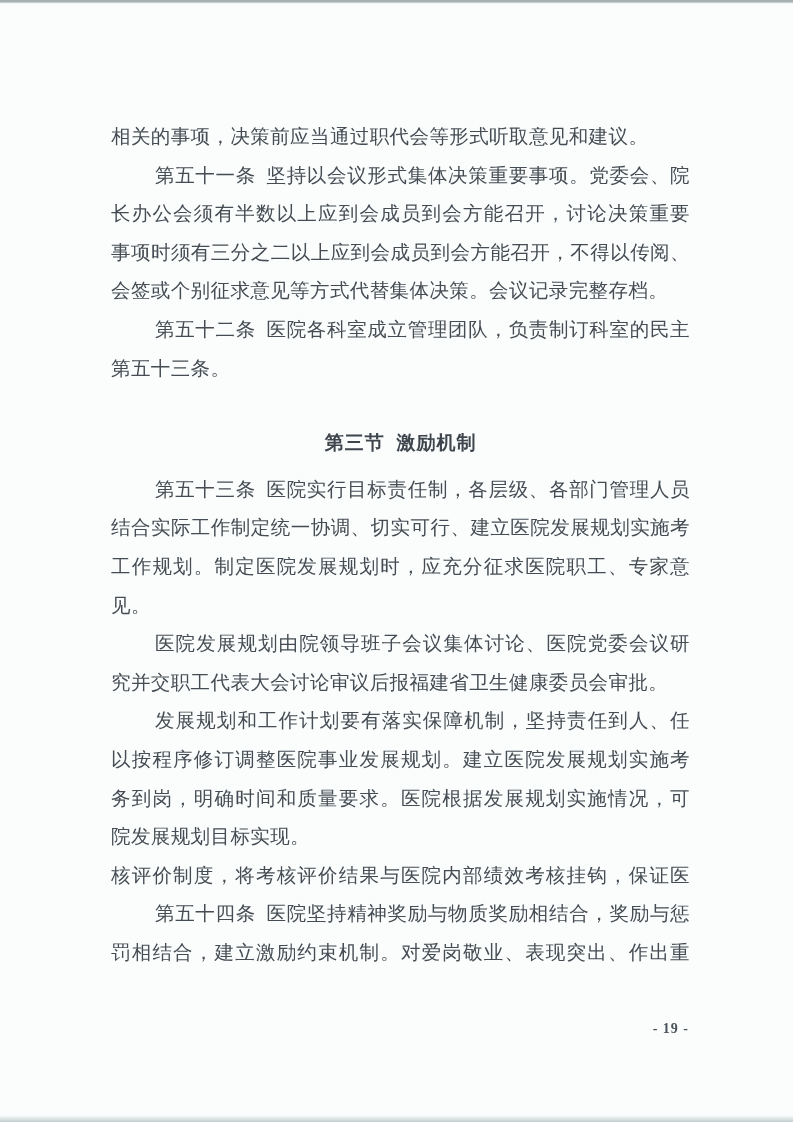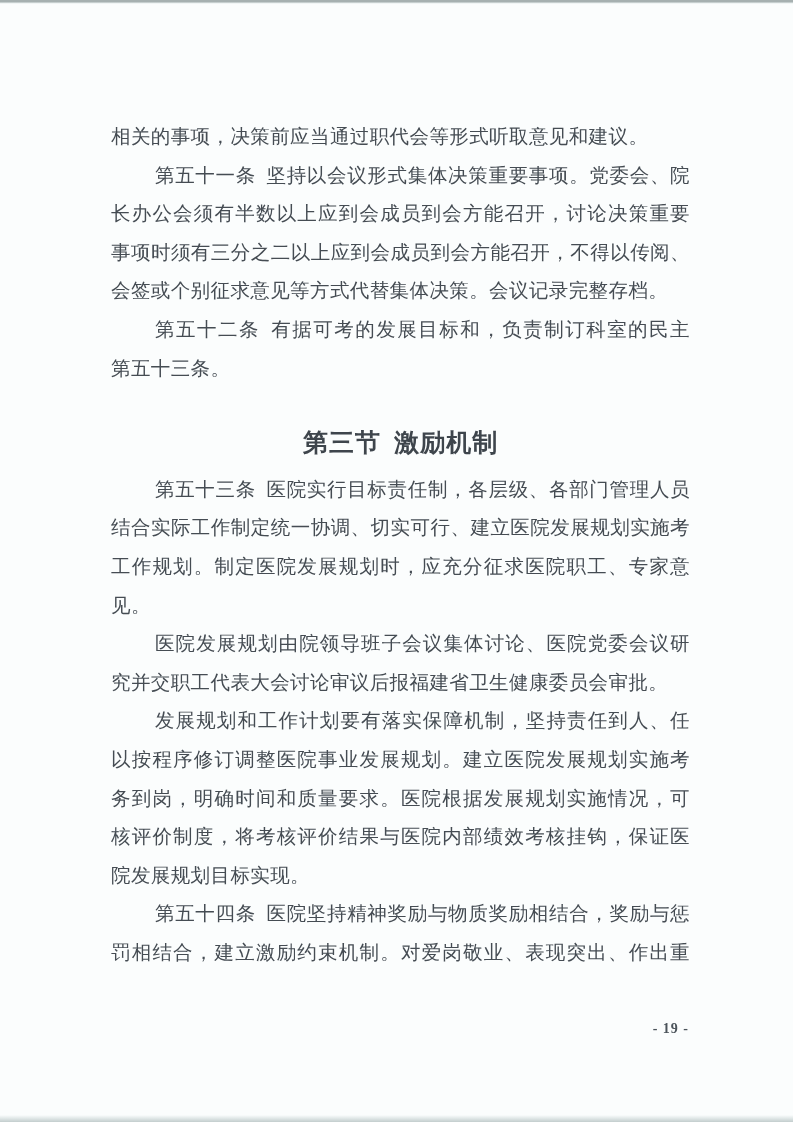--- a/index.html
+++ b/index.html
@@ -42,21 +42,21 @@
     text-justify:inter-character;
     height:38.6px;
     overflow:hidden;
   }
   .line.indent{ text-indent:44px; }
   .line.end{ text-align-last:left; }
   .heading{
     margin:36px 0 8px 0;
     height:38.6px;
     line-height:38.6px;
-    font-size:25px;
+    font-size:19px;
     font-weight:bold;
     text-align:center;
     color:#3e454c;
     letter-spacing:1px;
     word-spacing:6px;
   }
   .page-number{
     position:absolute;
     top:1021px;right:104px;
     font-size:14px;
@@ -71,38 +71,38 @@
 <div class="page">
   <div class="edge-top"></div>
 
   <main class="content">
     <div>
         <div class="line end">相关的事项，决策前应当通过职代会等形式听取意见和建议。</div>
         <div class="line indent">第五十一条 坚持以会议形式集体决策重要事项。党委会、院</div>
         <div class="line">长办公会须有半数以上应到会成员到会方能召开，讨论决策重要</div>
         <div class="line">事项时须有三分之二以上应到会成员到会方能召开，不得以传阅、</div>
         <div class="line end">会签或个别征求意见等方式代替集体决策。会议记录完整存档。</div>
-        <div class="line indent">第五十二条 有据可考的发展目标和，负责制订科室的民主</div>
+        <div class="line indent">第五十二条 医院各科室成立管理团队，负责制订科室的民主</div>
         <div class="line end">第五十三条。</div>
       </div>
 
     <h2 class="heading">第三节 激励机制</h2>
 
     <div>
         <div class="line indent">第五十三条 医院实行目标责任制，各层级、各部门管理人员</div>
         <div class="line">结合实际工作制定统一协调、切实可行、建立医院发展规划实施考</div>
         <div class="line">工作规划。制定医院发展规划时，应充分征求医院职工、专家意</div>
         <div class="line end">见。</div>
         <div class="line indent">医院发展规划由院领导班子会议集体讨论、医院党委会议研</div>
         <div class="line end">究并交职工代表大会讨论审议后报福建省卫生健康委员会审批。</div>
         <div class="line indent">发展规划和工作计划要有落实保障机制，坚持责任到人、任</div>
         <div class="line">以按程序修订调整医院事业发展规划。建立医院发展规划实施考</div>
         <div class="line">务到岗，明确时间和质量要求。医院根据发展规划实施情况，可</div>
+        <div class="line end">院发展规划目标实现。</div>
         <div class="line">核评价制度，将考核评价结果与医院内部绩效考核挂钩，保证医</div>
-        <div class="line end">院发展规划目标实现。</div>
         <div class="line indent">第五十四条 医院坚持精神奖励与物质奖励相结合，奖励与惩</div>
         <div class="line">罚相结合，建立激励约束机制。对爱岗敬业、表现突出、作出重</div>
       </div>
   </main>
 
   <div class="page-number">- 19 -</div>
 
   <div class="edge-bottom"></div>
 </div>
 

